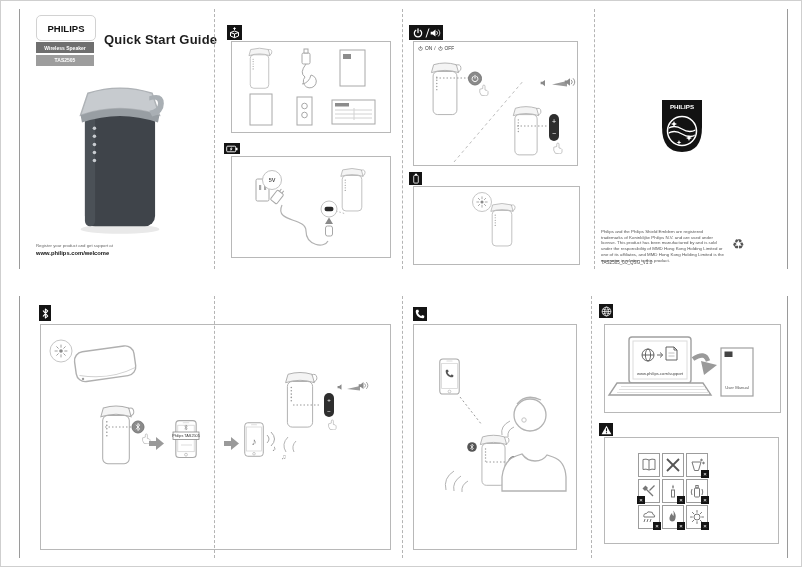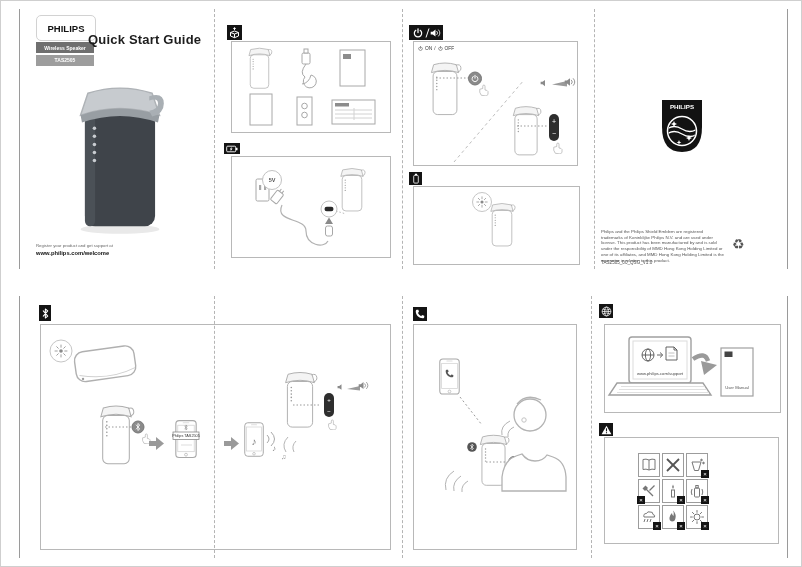--- a/index.html
+++ b/index.html
@@ -107,21 +107,21 @@
 <div class="fold" style="left:401px;top:8px;height:260px"></div>
 <div class="fold" style="left:593px;top:8px;height:260px"></div>
 <div class="fold" style="left:213px;top:295px;height:262px"></div>
 <div class="fold" style="left:401px;top:295px;height:262px"></div>
 <div class="fold" style="left:590px;top:295px;height:262px"></div>
 
 <div>
   <div class="plogo" style="left:35px;top:14px;width:58px;height:24px">PHILIPS</div>
   <div class="pbar" style="left:35px;top:41px;width:58px;height:11px;background:#6f6f6f;font-size:5px">Wireless Speaker</div>
   <div class="pbar" style="left:35px;top:53.5px;width:58px;height:11px;background:#9d9d9d;font-size:5px">TAS2505</div>
-  <div class="title" style="left:87px;top:31px">Quick Start Guide</div>
+  <div class="title" style="left:103px;top:31px">Quick Start Guide</div>
   <svg class="abs" style="left:72px;top:82px" width="94" height="152" viewBox="0 0 62 104">
         <use href="#spkdark"></use>
       </svg>
   <div class="abs" style="left:35px;top:242px;width:130px">
     <div class="regline">Register your product and get support at</div>
     <div class="regurl">www.philips.com/welcome</div>
   </div>
 </div>
 
 <div>

